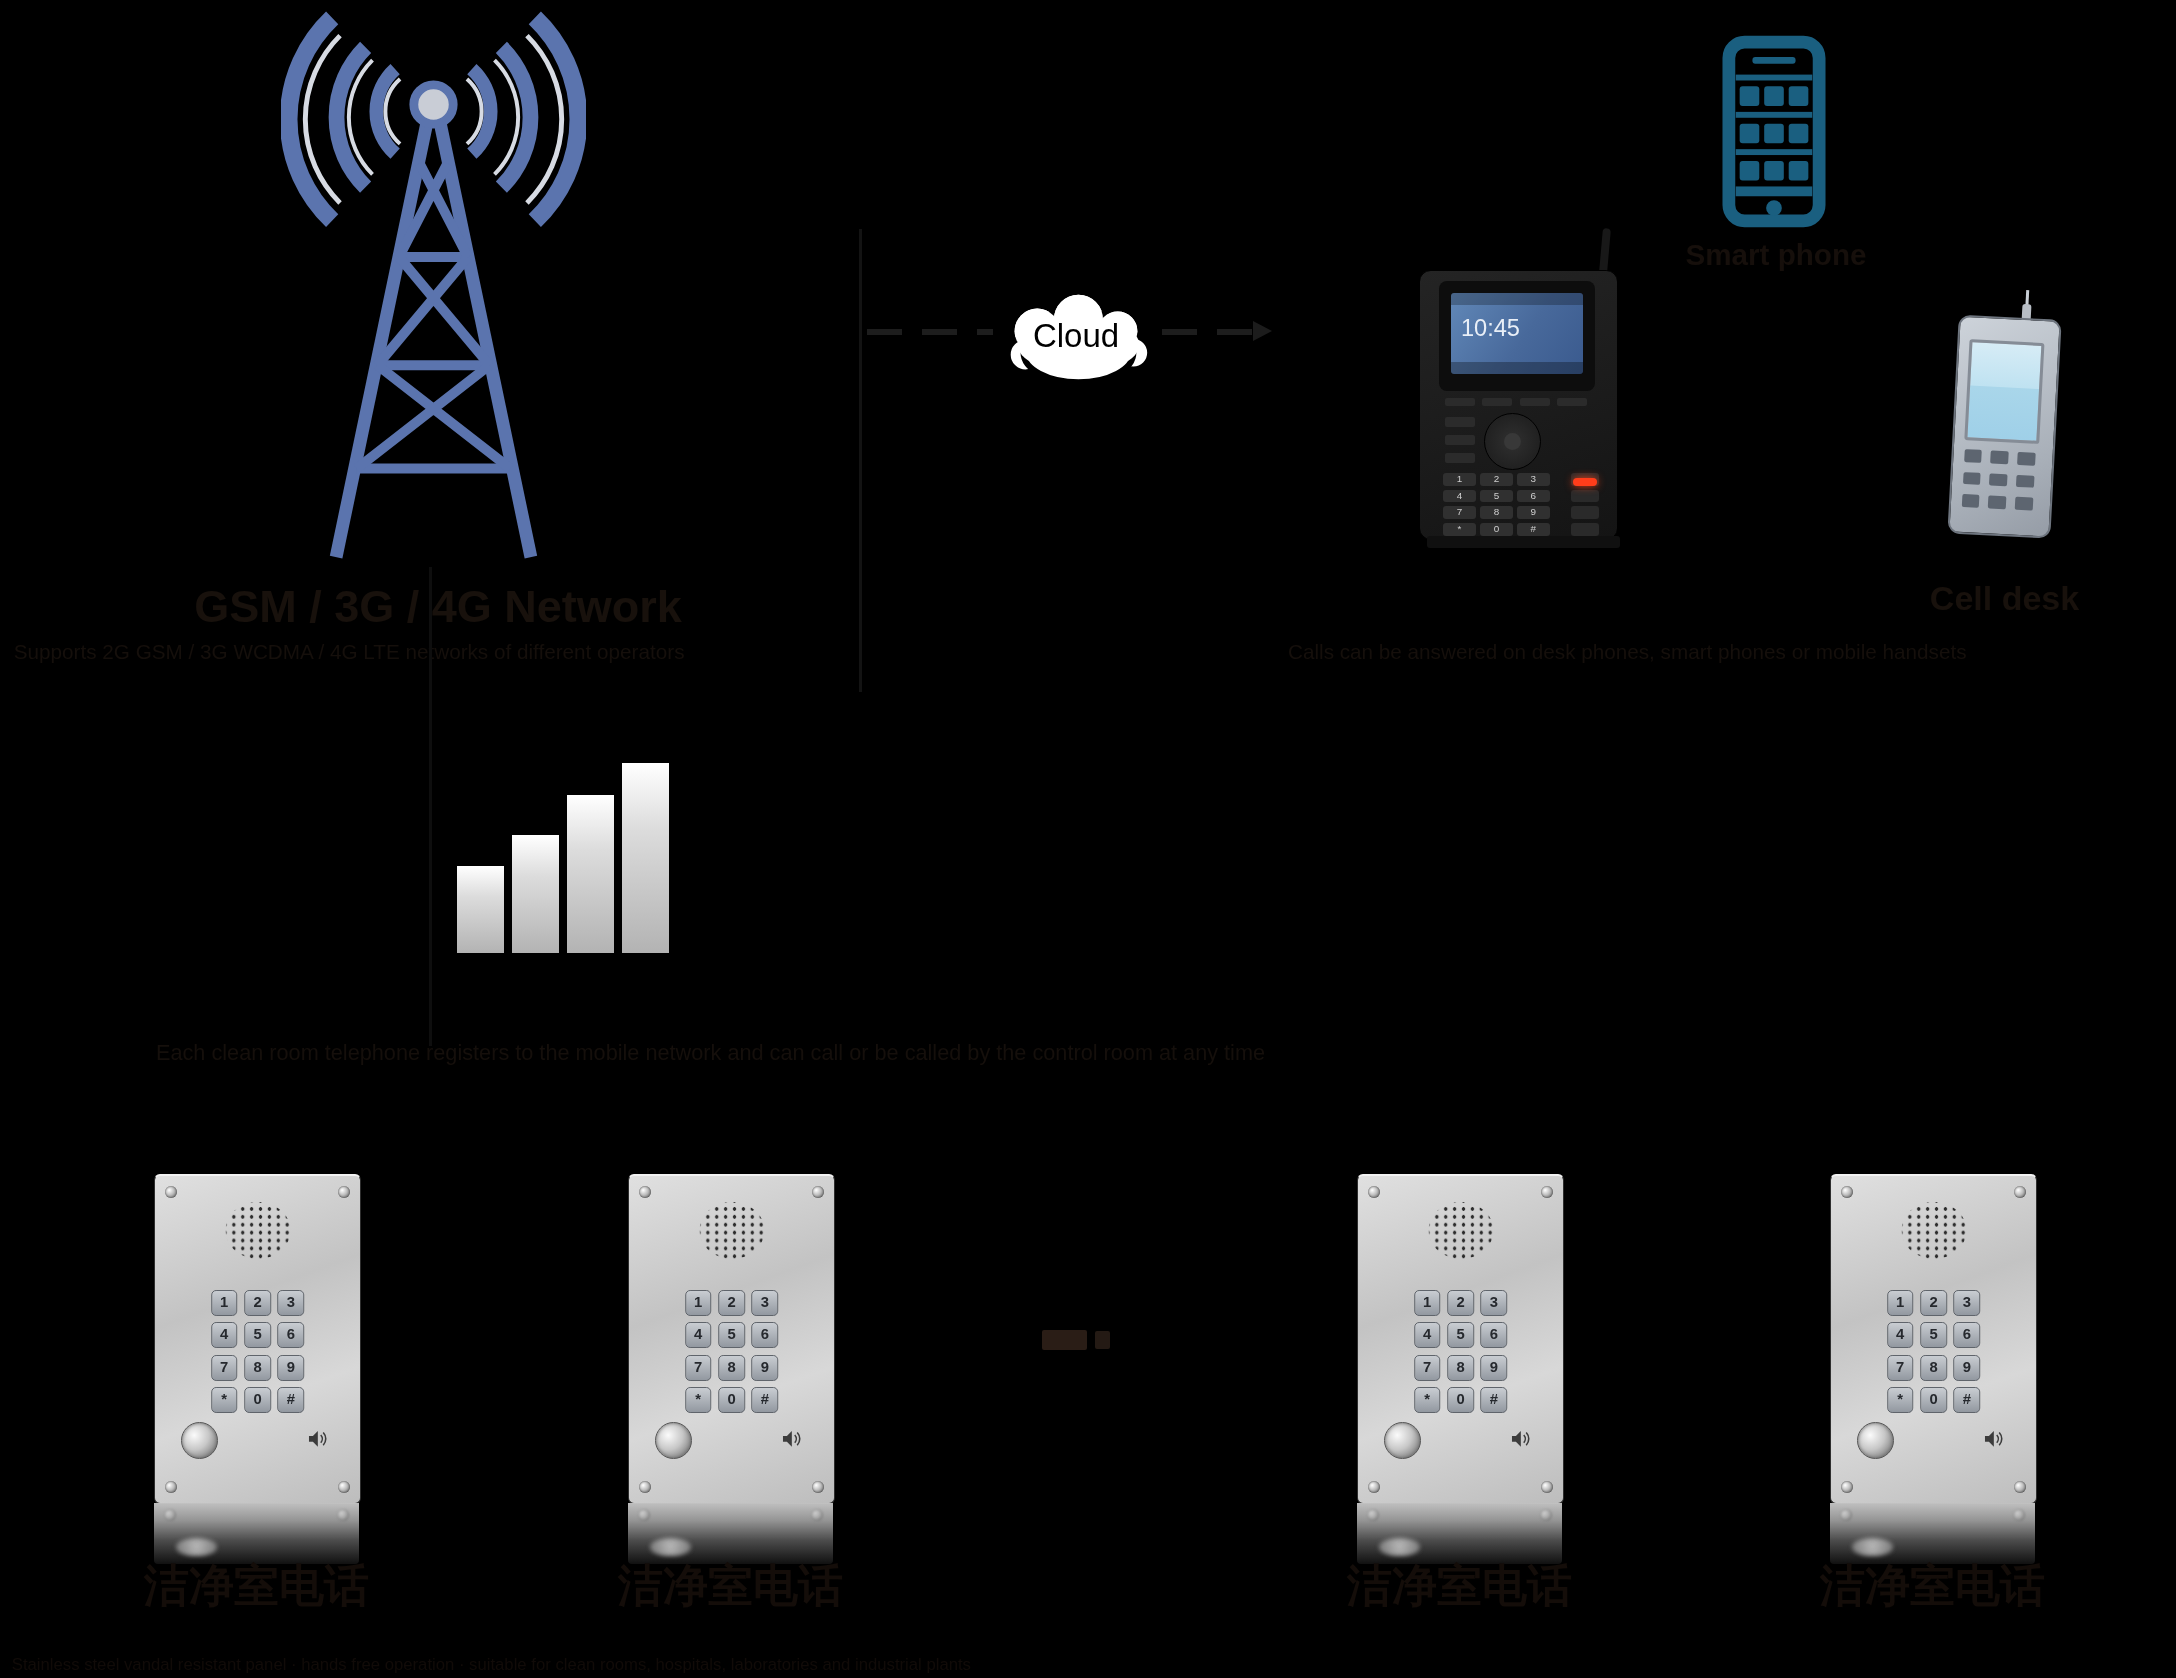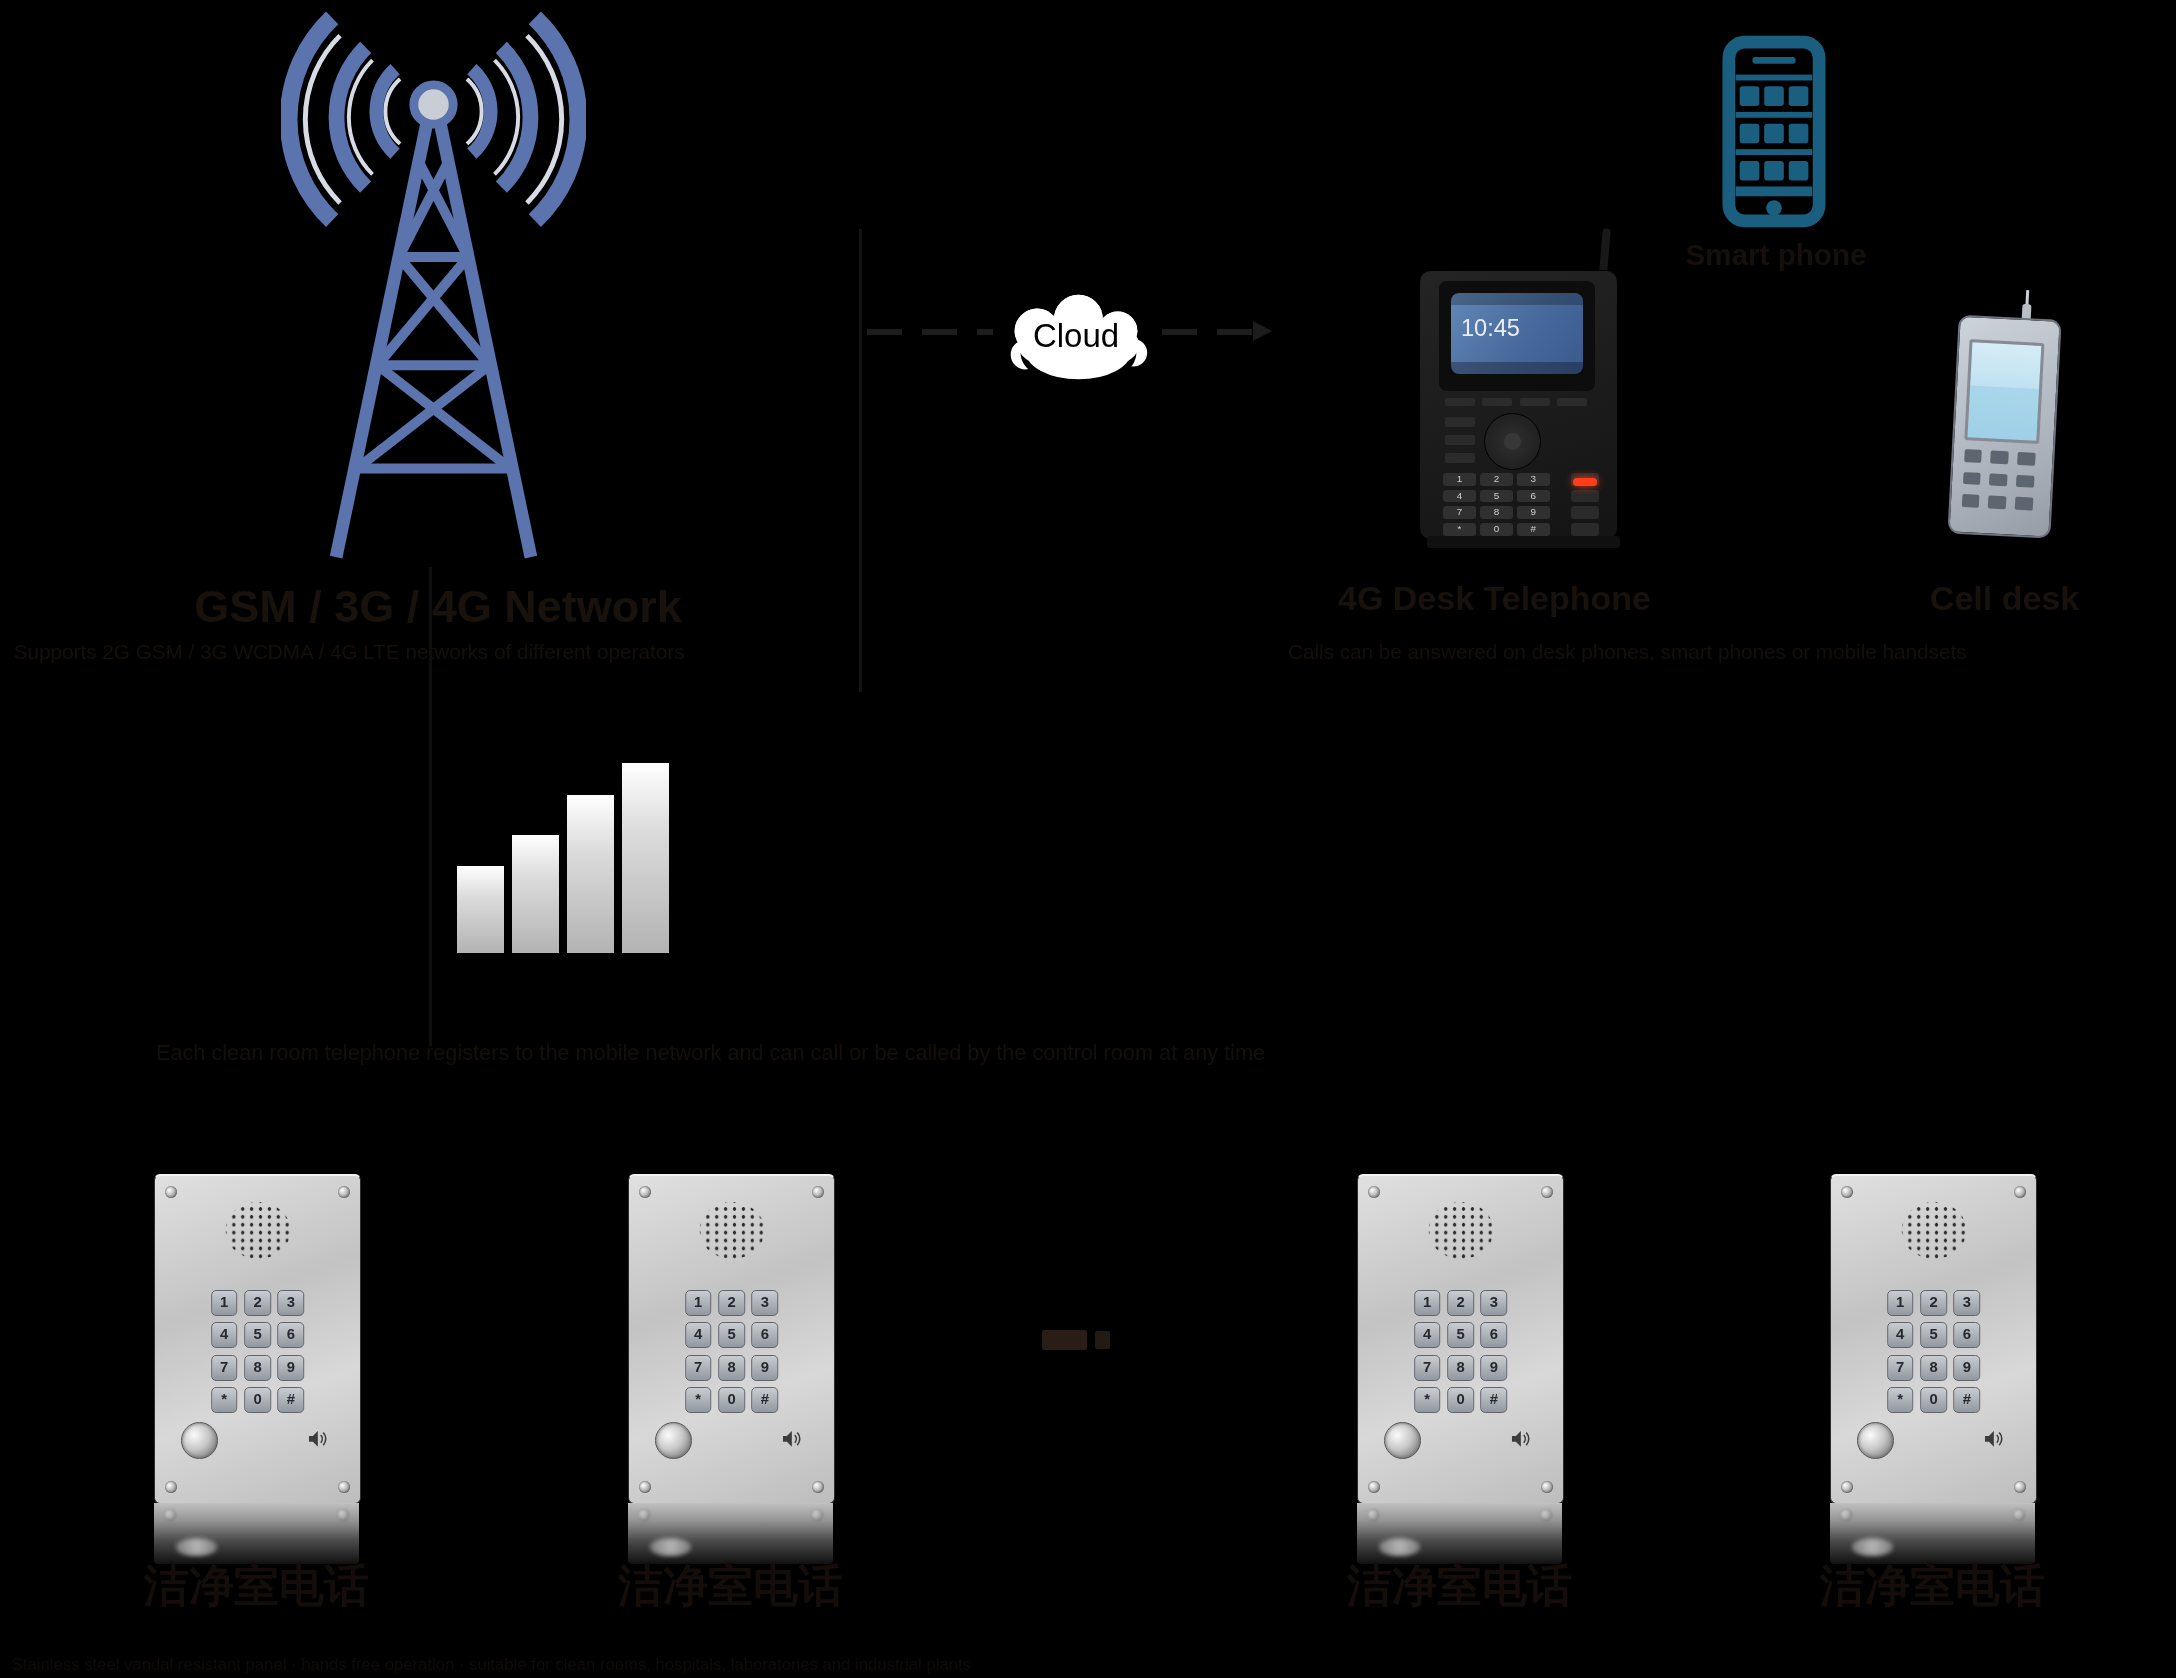--- a/index.html
+++ b/index.html
@@ -28,21 +28,21 @@
   .dp-body{position:absolute;left:57px;top:25.6px;width:197px;height:268px;border-radius:11.8px;
            background:linear-gradient(160deg,#242424,#141414);border:1px solid #000;}
   .dp-antenna{position:absolute;left:232px;top:-15.8px;width:7.9px;height:205px;background:#181818;
               border-radius:3.9px;transform:rotate(5deg);}
   .dp-handset{position:absolute;left:5.9px;top:35px;width:63px;height:244px;
               background:linear-gradient(105deg,#323232,#141414 70%);
               border-radius:29.6px 29.6px 21.7px 21.7px;border:1px solid #000;}
   .dp-hd{position:absolute;left:14.8px;top:57px;font-size:19.7px;font-weight:bold;font-style:italic;
          color:#8a8a8a;letter-spacing:1px;}
   .dp-bezel{position:absolute;left:77px;top:37px;width:156px;height:110px;background:#0d0d0d;border-radius:7.9px;}
-  .dp-screen{position:absolute;left:89px;top:49px;width:132px;height:81px;border-radius:8px;
+  .dp-screen{position:absolute;left:89px;top:49px;width:132px;height:81px;border-radius:3px;
              background:linear-gradient(125deg,#6188b8 0%,#48699b 55%,#3a5a8e 100%);}
   .dp-screen .sbar{position:absolute;left:0;top:0;width:100%;height:11.8px;background:rgba(0,0,0,.25);}
   .dp-screen .bbar{position:absolute;left:0;bottom:0;width:100%;height:11.8px;background:rgba(0,0,0,.3);}
   .dp-time{position:absolute;left:9.9px;top:21.7px;font-size:23.6px;color:#e9eff7;}
   .dp-soft{position:absolute;width:29.6px;height:7.9px;background:#2b2b2b;border-radius:2px;top:154px;}
   .dp-dpad{position:absolute;left:122px;top:169px;width:55px;height:55px;border-radius:50%;
            background:radial-gradient(circle at 50% 50%,#303030,#1a1a1a);border:1px solid #000;}
   .dp-dpad i{position:absolute;left:18.7px;top:18.7px;width:17.7px;height:17.7px;border-radius:50%;background:#383838;}
   .dp-fn{position:absolute;width:29.6px;height:9.9px;background:#2b2b2b;border-radius:2px;}
   .dp-keys{position:absolute;left:81px;top:229px;display:grid;grid-template-columns:repeat(3,33px);gap:3.9px;}
@@ -206,21 +206,20 @@
       </div>
     <div class="dp-col">
       <i></i>
         <i></i>
         <i></i>
         <i></i>
     </div>
     <div class="dp-led"></div>
     <div class="dp-base"></div>
   </div>
-  <div class="abs mid-label" style="left:1295px;top:579px;width:399px;">4G Desk Telephone</div>
 
   <div class="abs cell" style="left:1953px;top:317px;width:99px;height:221px;">
     <div class="cell-ant-tip"></div>
     <div class="cell-ant"></div>
     <div class="cell-body"></div>
     <div class="cell-screen"></div>
     <div class="cell-keys">
       <i class="ckey"></i>
         <i class="ckey"></i>
         <i class="ckey"></i>

